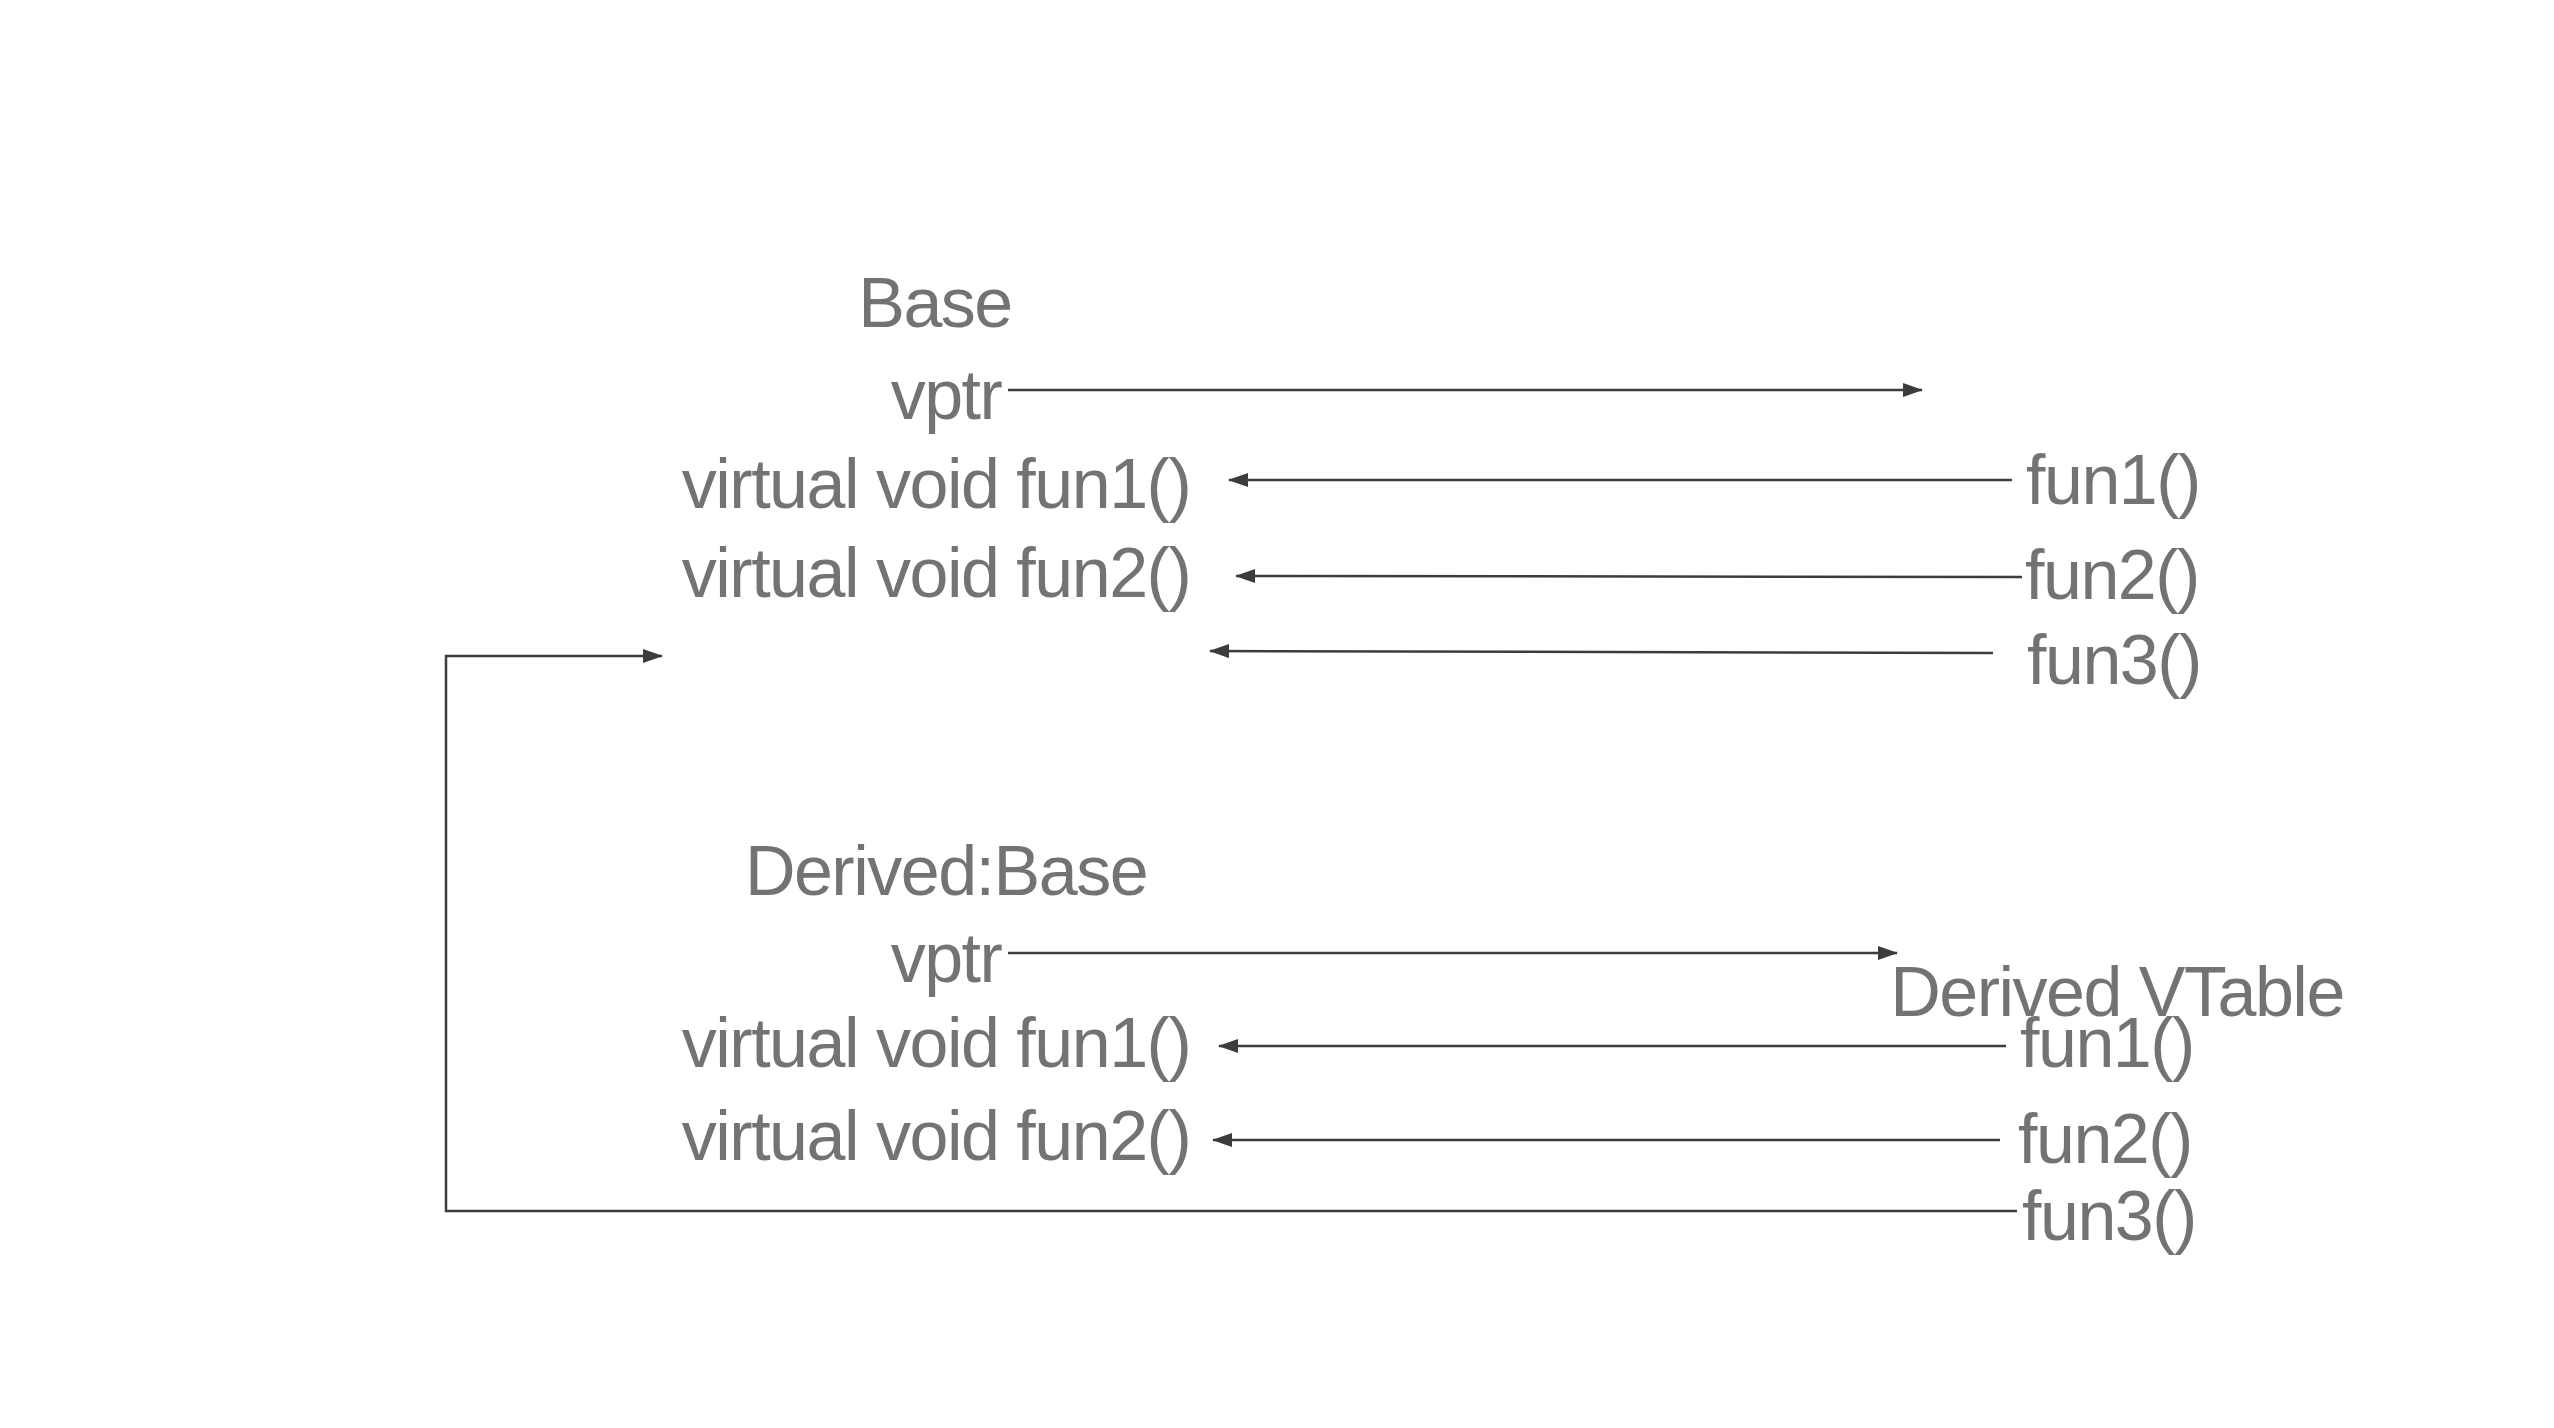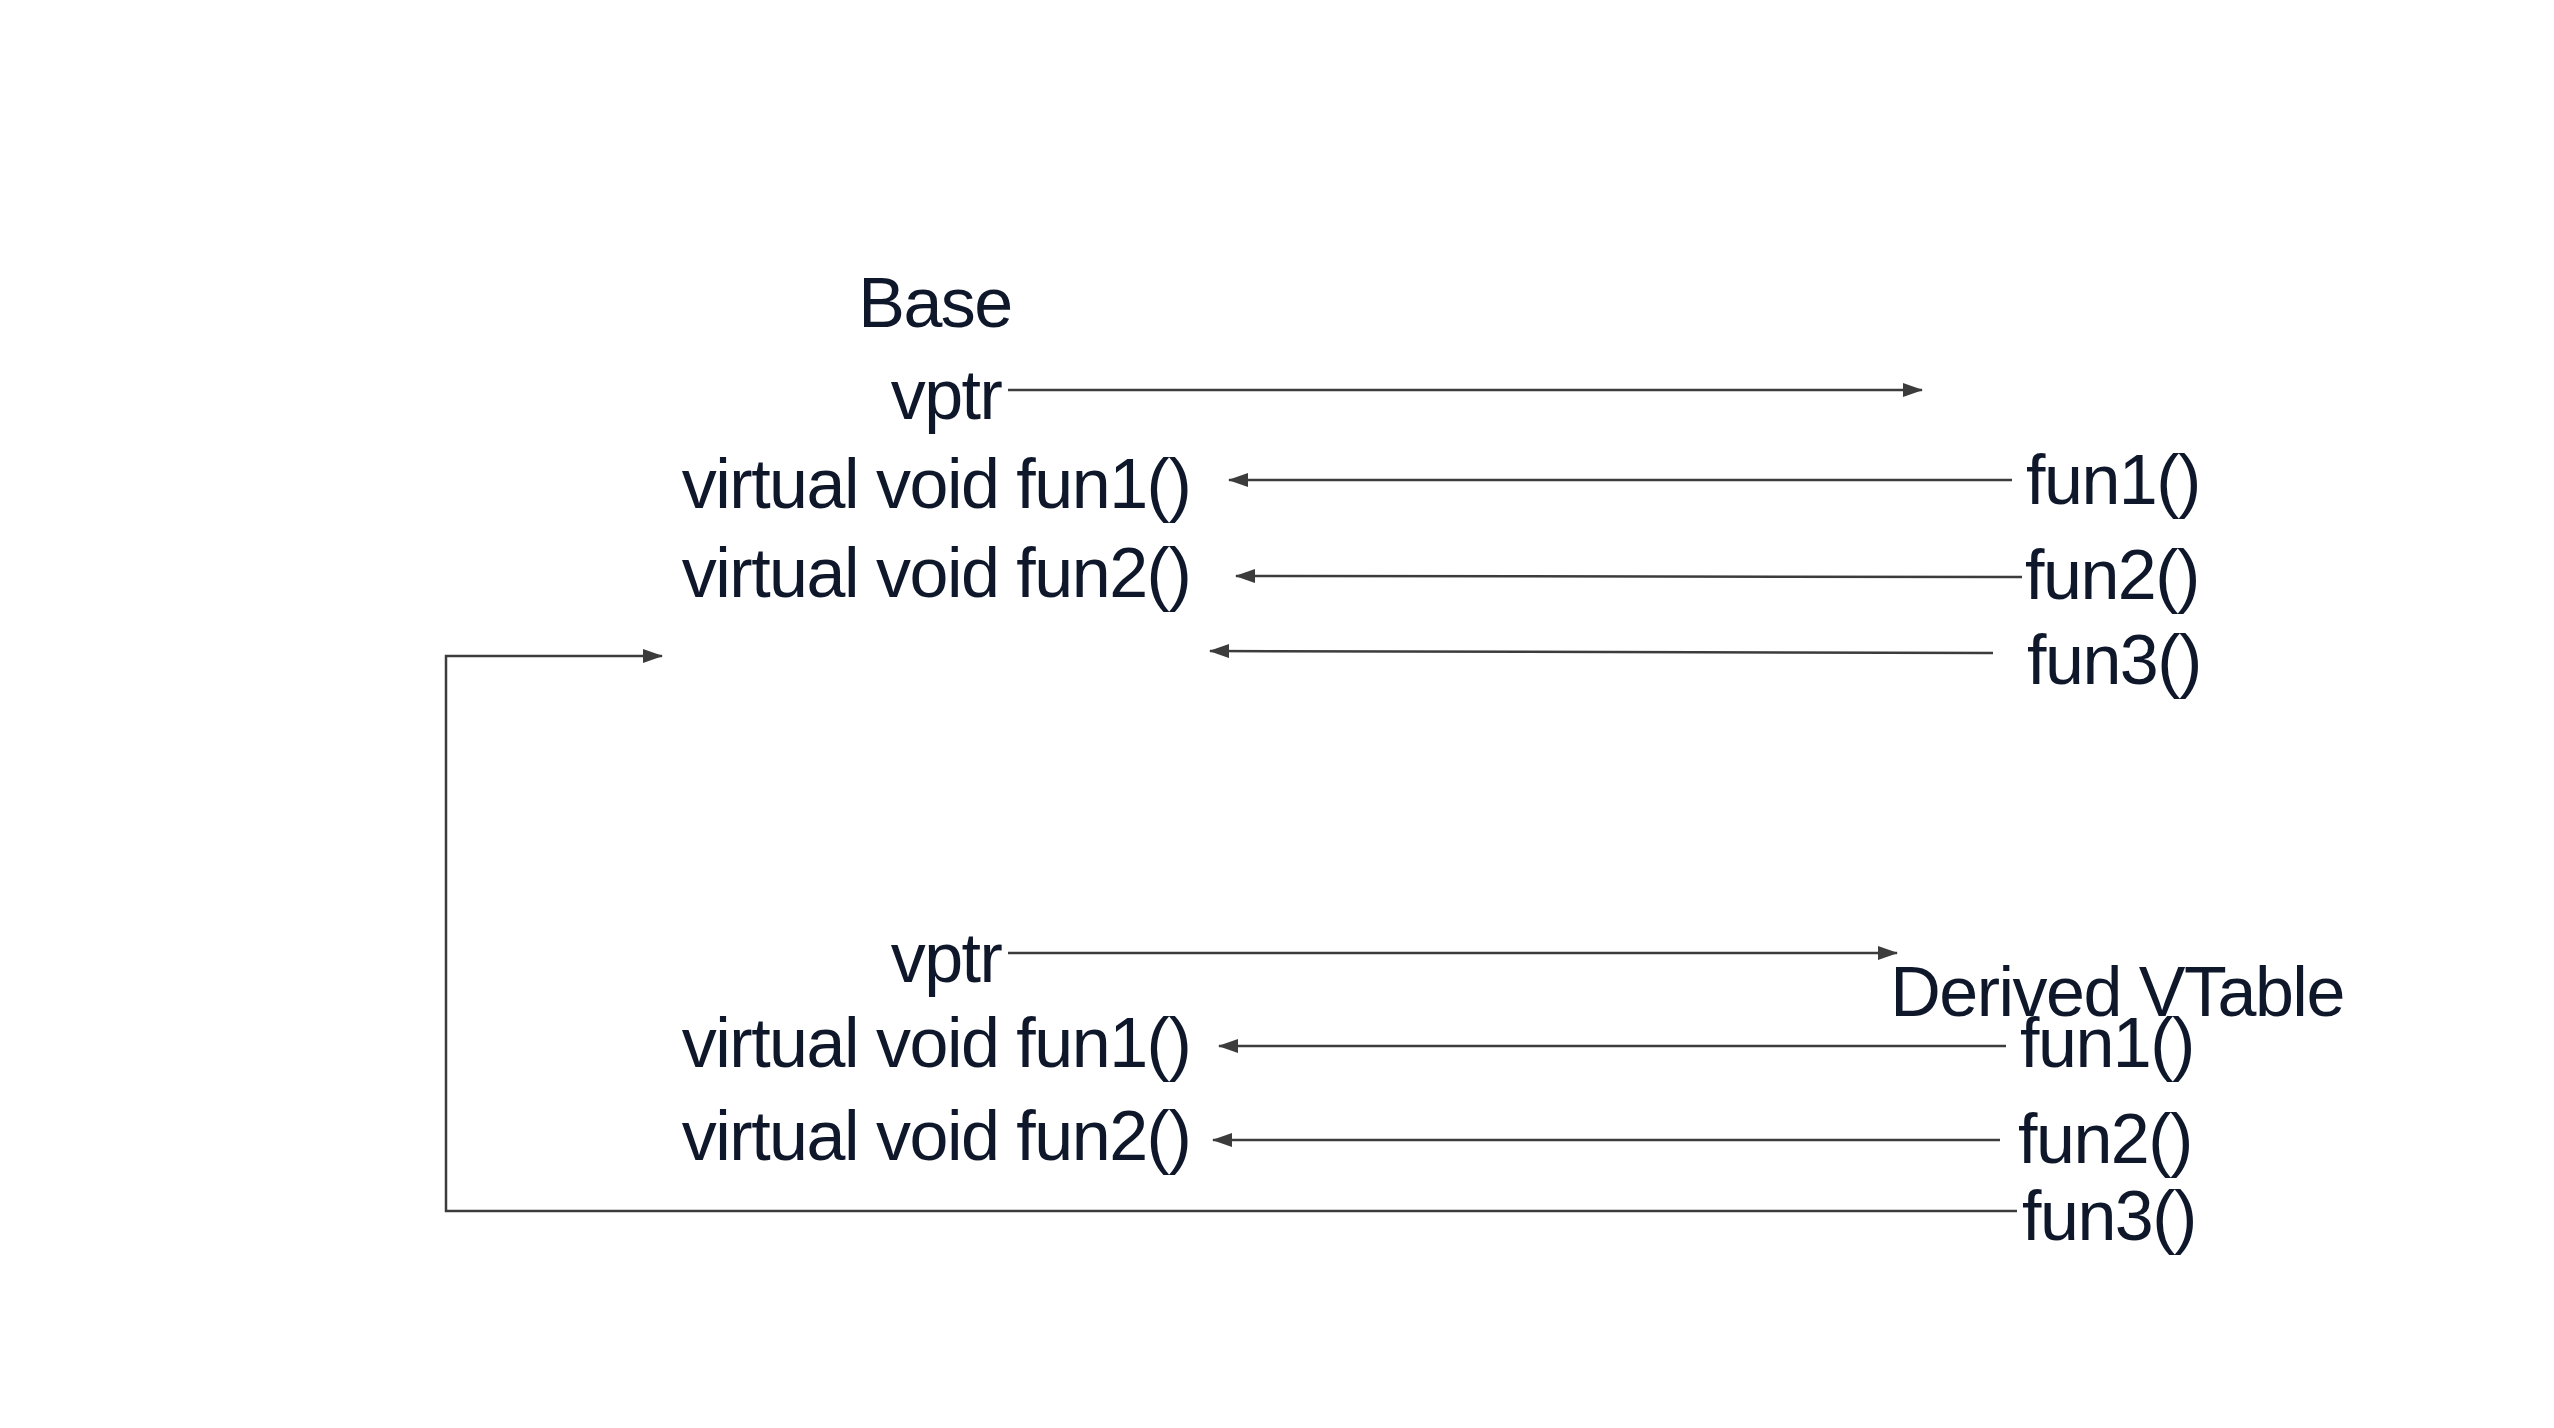--- a/index.html
+++ b/index.html
@@ -1,21 +1,21 @@
 <!DOCTYPE html>
 <html><head>
 <meta charset="utf-8">
 <style>
   html,body{margin:0;padding:0;background:#ffffff;}
   .canvas{
     position:relative;
     width:2554px;height:1428px;
     background:#ffffff;
     font-family:"Liberation Sans","DejaVu Sans",sans-serif;
-    color:#0f172a;
+    color:#737373;
     overflow:hidden;
   }
   .t{
     position:absolute;
     transform:translate(-50%,-50%);
     font-size:70px;
     letter-spacing:-1.5px;
     line-height:1;
     white-space:nowrap;
   }
@@ -53,20 +53,21 @@
 
   <div class="t" style="left:935px;top:303px">Base</div>
   <div class="t" style="left:946px;top:395px">vptr</div>
   <div class="t" style="left:936px;top:484px">virtual void fun1()</div>
   <div class="t" style="left:936px;top:573px">virtual void fun2()</div>
 
   <div class="t" style="left:2113px;top:480px">fun1()</div>
   <div class="t" style="left:2112px;top:575px">fun2()</div>
   <div class="t" style="left:2114px;top:660px">fun3()</div>
 
+  <div class="t" style="left:946px;top:871px">Derived:Base</div>
   <div class="t" style="left:946px;top:958px">vptr</div>
   <div class="t" style="left:936px;top:1043px">virtual void fun1()</div>
   <div class="t" style="left:936px;top:1136px">virtual void fun2()</div>
 
   <div class="t" style="left:2117px;top:992px">Derived VTable</div>
   <div class="t" style="left:2107px;top:1043px">fun1()</div>
   <div class="t" style="left:2105px;top:1139px">fun2()</div>
   <div class="t" style="left:2109px;top:1216px">fun3()</div>
 
 </div>

